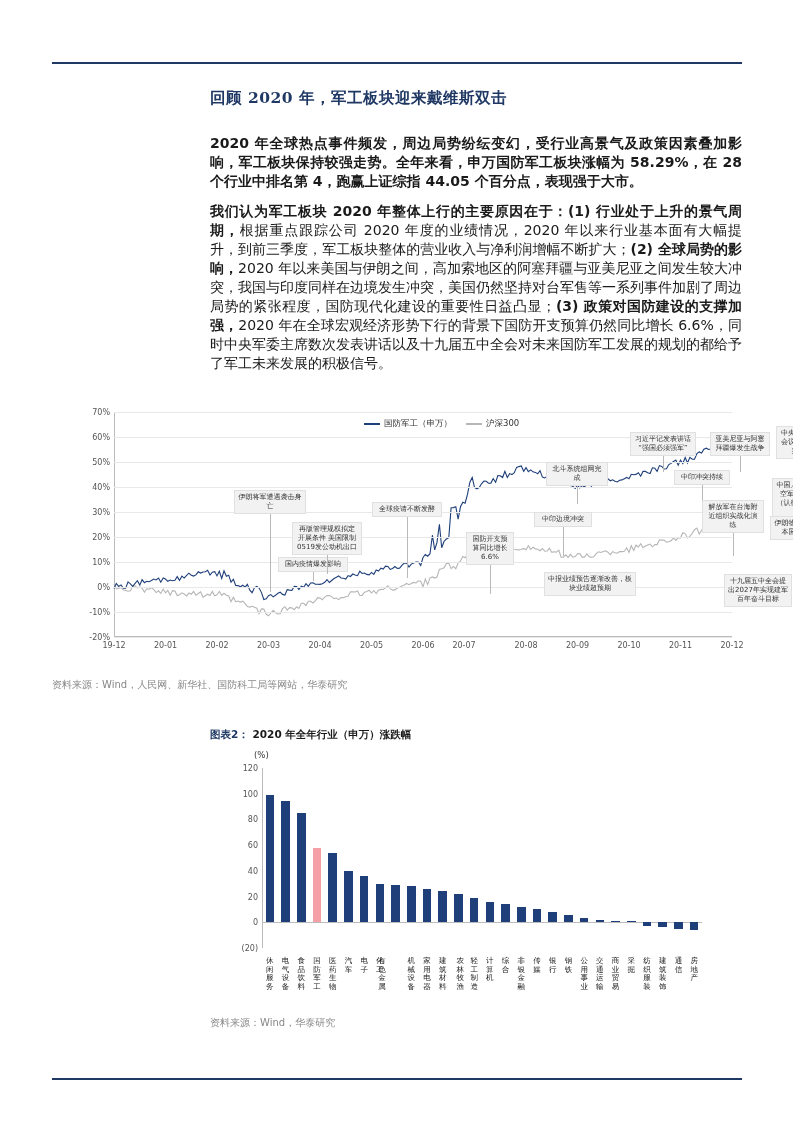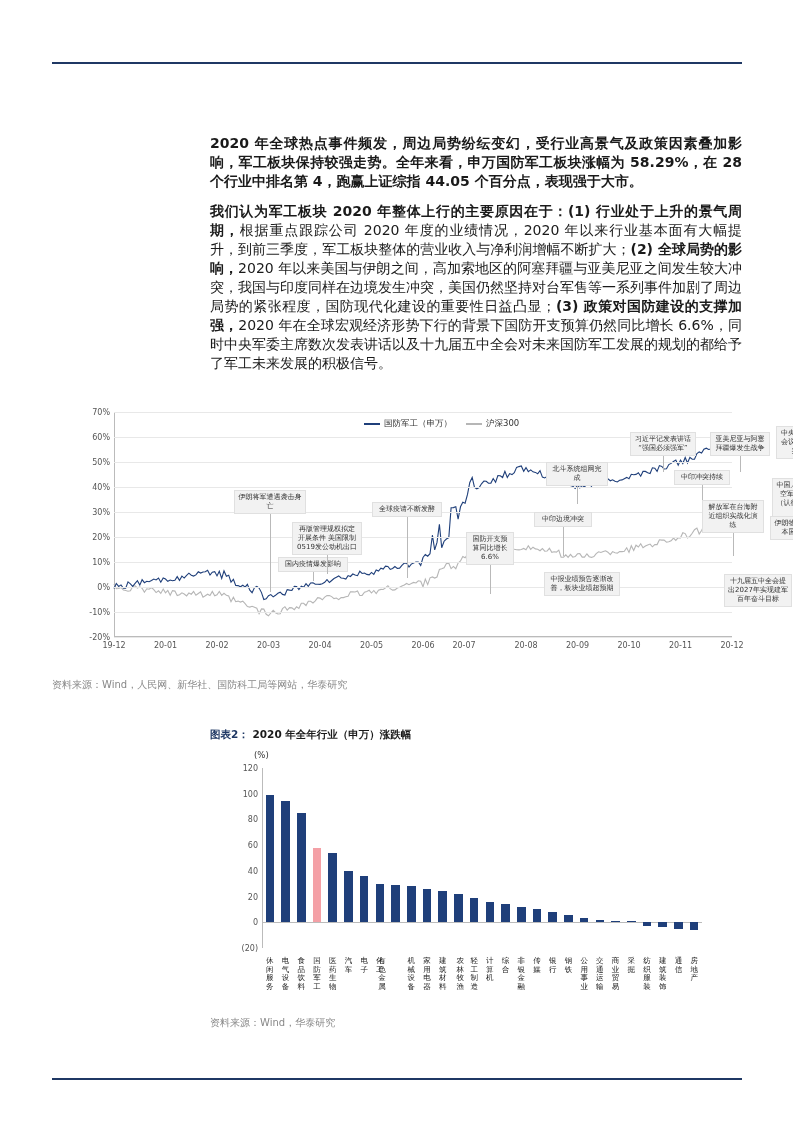--- a/index.html
+++ b/index.html
@@ -74,20 +74,21 @@
   .unit{position:absolute;font-size:8.5px;color:#333;}
 </style>
 </head>
 <body>
 
 <div class="page">
 
   <div class="topline"></div>
   <div class="bottomline"></div>
 
+  <h1 class="section">回顾 2020 年，军工板块迎来戴维斯双击</h1>
 
   <div class="para" id="p1">2020 年全球热点事件频发，周边局势纷纭变幻，受行业高景气及政策因素叠加影响，军工板块保持较强走势。全年来看，申万国防军工板块涨幅为 58.29%，在 28 个行业中排名第 4，跑赢上证综指 44.05 个百分点，表现强于大市。</div>
 
   <div class="para" id="p2">
     <b>我们认为军工板块 2020 年整体上行的主要原因在于：(1) 行业处于上升的景气周期，</b><span>根据重点跟踪公司 2020 年度的业绩情况，2020 年以来行业基本面有大幅提升，到前三季度，军工板块整体的营业收入与净利润增幅不断扩大；</span><b>(2) 全球局势的影响，</b><span>2020 年以来美国与伊朗之间，高加索地区的阿塞拜疆与亚美尼亚之间发生较大冲突，我国与印度同样在边境发生冲突，美国仍然坚持对台军售等一系列事件加剧了周边局势的紧张程度，国防现代化建设的重要性日益凸显；</span><b>(3) 政策对国防建设的支撑加强，</b><span>2020 年在全球宏观经济形势下行的背景下国防开支预算仍然同比增长 6.6%，同时中央军委主席数次发表讲话以及十九届五中全会对未来国防军工发展的规划的都给予了军工未来发展的积极信号。</span>
   </div>
 
   <div id="fig1">
 
     <div class="plot" id="plot1">
@@ -145,21 +146,21 @@
         <div class="leader" style="left: 199px; top: 159px; height: 10px;"></div>
         <div class="ann" style="left: 164px; top: 145px; width: 70px; min-height: 14px;">国内疫情爆发影响</div>
         <div class="leader" style="left: 213px; top: 134px; height: 28px;"></div>
         <div class="ann" style="left: 178px; top: 110px; width: 70px; min-height: 24px;">再版管理规权拟定开展条件 美国限制0519发公动机出口</div>
         <div class="leader" style="left: 293px; top: 104px; height: 62px;"></div>
         <div class="ann" style="left: 258px; top: 90px; width: 70px; min-height: 14px;">全球疫请不断发酵</div>
         <div class="leader" style="left: 376px; top: 146px; height: 36px;"></div>
         <div class="ann" style="left: 352px; top: 120px; width: 48px; min-height: 26px;">国防开支预算同比增长 6.6%</div>
         <div class="leader" style="left: 449px; top: 114px; height: 30px;"></div>
         <div class="ann" style="left: 420px; top: 100px; width: 58px; min-height: 14px;">中印边境冲突</div>
-        <div class="ann" style="left: 430px; top: 160px; width: 76px; min-height: 22px;">中报业绩预告逐渐改善，板块业绩超预期</div>
+        <div class="ann" style="left: 430px; top: 160px; width: 92px; min-height: 22px;">中报业绩预告逐渐改善，板块业绩超预期</div>
         <div class="leader" style="left: 463px; top: 64px; height: 28px;"></div>
         <div class="ann" style="left: 432px; top: 50px; width: 62px; min-height: 14px;">北斗系统组网完成</div>
         <div class="leader" style="left: 549px; top: 42px; height: 18px;"></div>
         <div class="ann" style="left: 516px; top: 20px; width: 66px; min-height: 22px;">习近平记发表讲话 “强国必须强军”</div>
         <div class="leader" style="left: 588px; top: 72px; height: 22px;"></div>
         <div class="ann" style="left: 560px; top: 58px; width: 56px; min-height: 14px;">中印冲突持续</div>
         <div class="leader" style="left: 626px; top: 42px; height: 18px;"></div>
         <div class="ann" style="left: 596px; top: 20px; width: 60px; min-height: 22px;">亚美尼亚与阿塞拜疆爆发生战争</div>
         <div class="leader" style="left: 619px; top: 110px; height: 34px;"></div>
         <div class="ann" style="left: 588px; top: 88px; width: 62px; min-height: 22px;">解放军在台海附近组织实战化演练</div>

